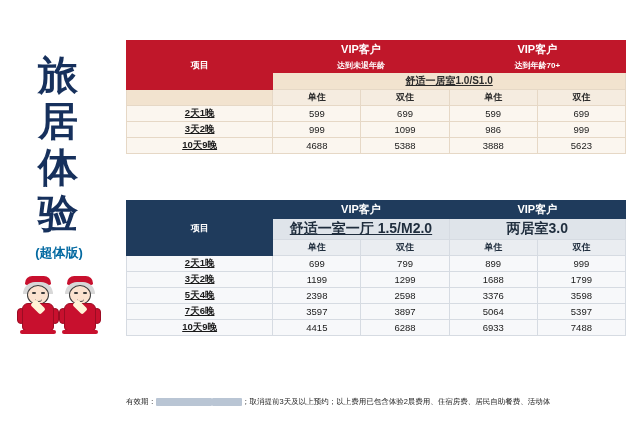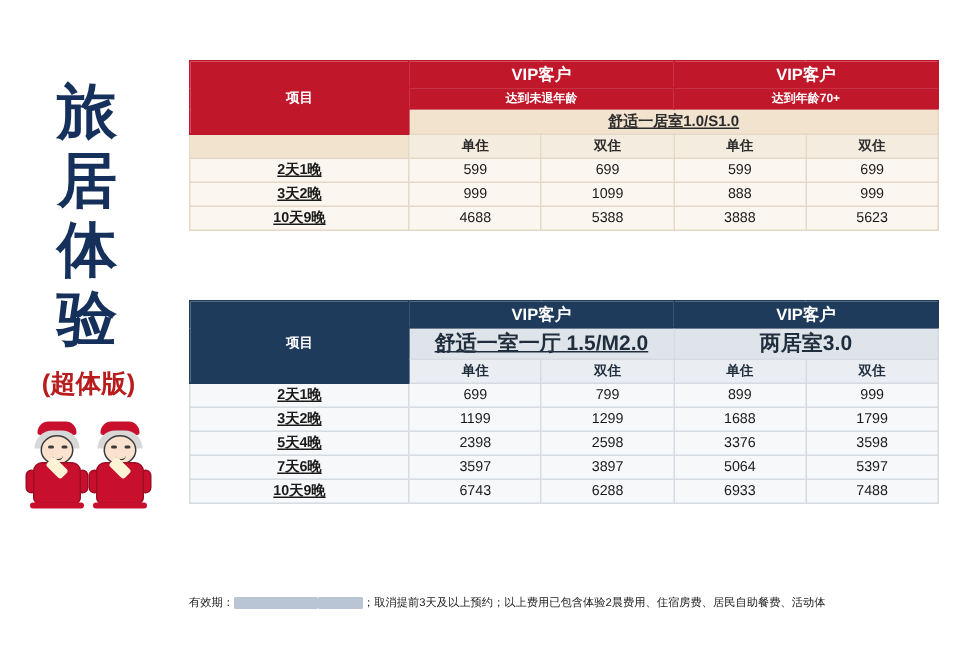--- a/index.html
+++ b/index.html
@@ -25,23 +25,23 @@
     font-family: "DejaVu Sans", sans-serif;
     font-weight: bold;
     color: #16305c;
     font-size: 40px;
     line-height: 46px;
     letter-spacing: 2px;
     text-align: center;
   }
   .sub-title {
     margin-top: 8px;
-    font-size: 17px;
+    font-size: 13px;
     font-weight: bold;
-    color: #b91c1c;
+    color: #0369a1;
     text-align: center;
   }
   .mascots {
     margin-top: 14px;
     display: flex;
     gap: 2px;
     align-items: flex-end;
   }
   .mascot { position: relative; width: 40px; height: 58px; }
   .m-hat {
@@ -187,21 +187,21 @@
       <td class="item"><span class="u">2天1晚</span></td>
       <td class="val">599</td>
       <td class="val">699</td>
       <td class="val">599</td>
       <td class="val">699</td>
     </tr>
     <tr>
       <td class="item"><span class="u">3天2晚</span></td>
       <td class="val">999</td>
       <td class="val">1099</td>
-      <td class="val">888</td>
+      <td class="val">986</td>
       <td class="val">999</td>
     </tr>
     <tr>
       <td class="item"><span class="u">10天9晚</span></td>
       <td class="val">4688</td>
       <td class="val">5388</td>
       <td class="val">3888</td>
       <td class="val">5623</td>
     </tr>
   </tbody>
@@ -249,21 +249,21 @@
     </tr>
     <tr>
       <td class="item"><span class="u">7天6晚</span></td>
       <td class="val">3597</td>
       <td class="val">3897</td>
       <td class="val">5064</td>
       <td class="val">5397</td>
     </tr>
     <tr>
       <td class="item"><span class="u">10天9晚</span></td>
-      <td class="val">6743</td>
+      <td class="val">4415</td>
       <td class="val">6288</td>
       <td class="val">6933</td>
       <td class="val">7488</td>
     </tr>
   </tbody>
     </table>
 </div>
 
 <div class="footnote">
   <div>

